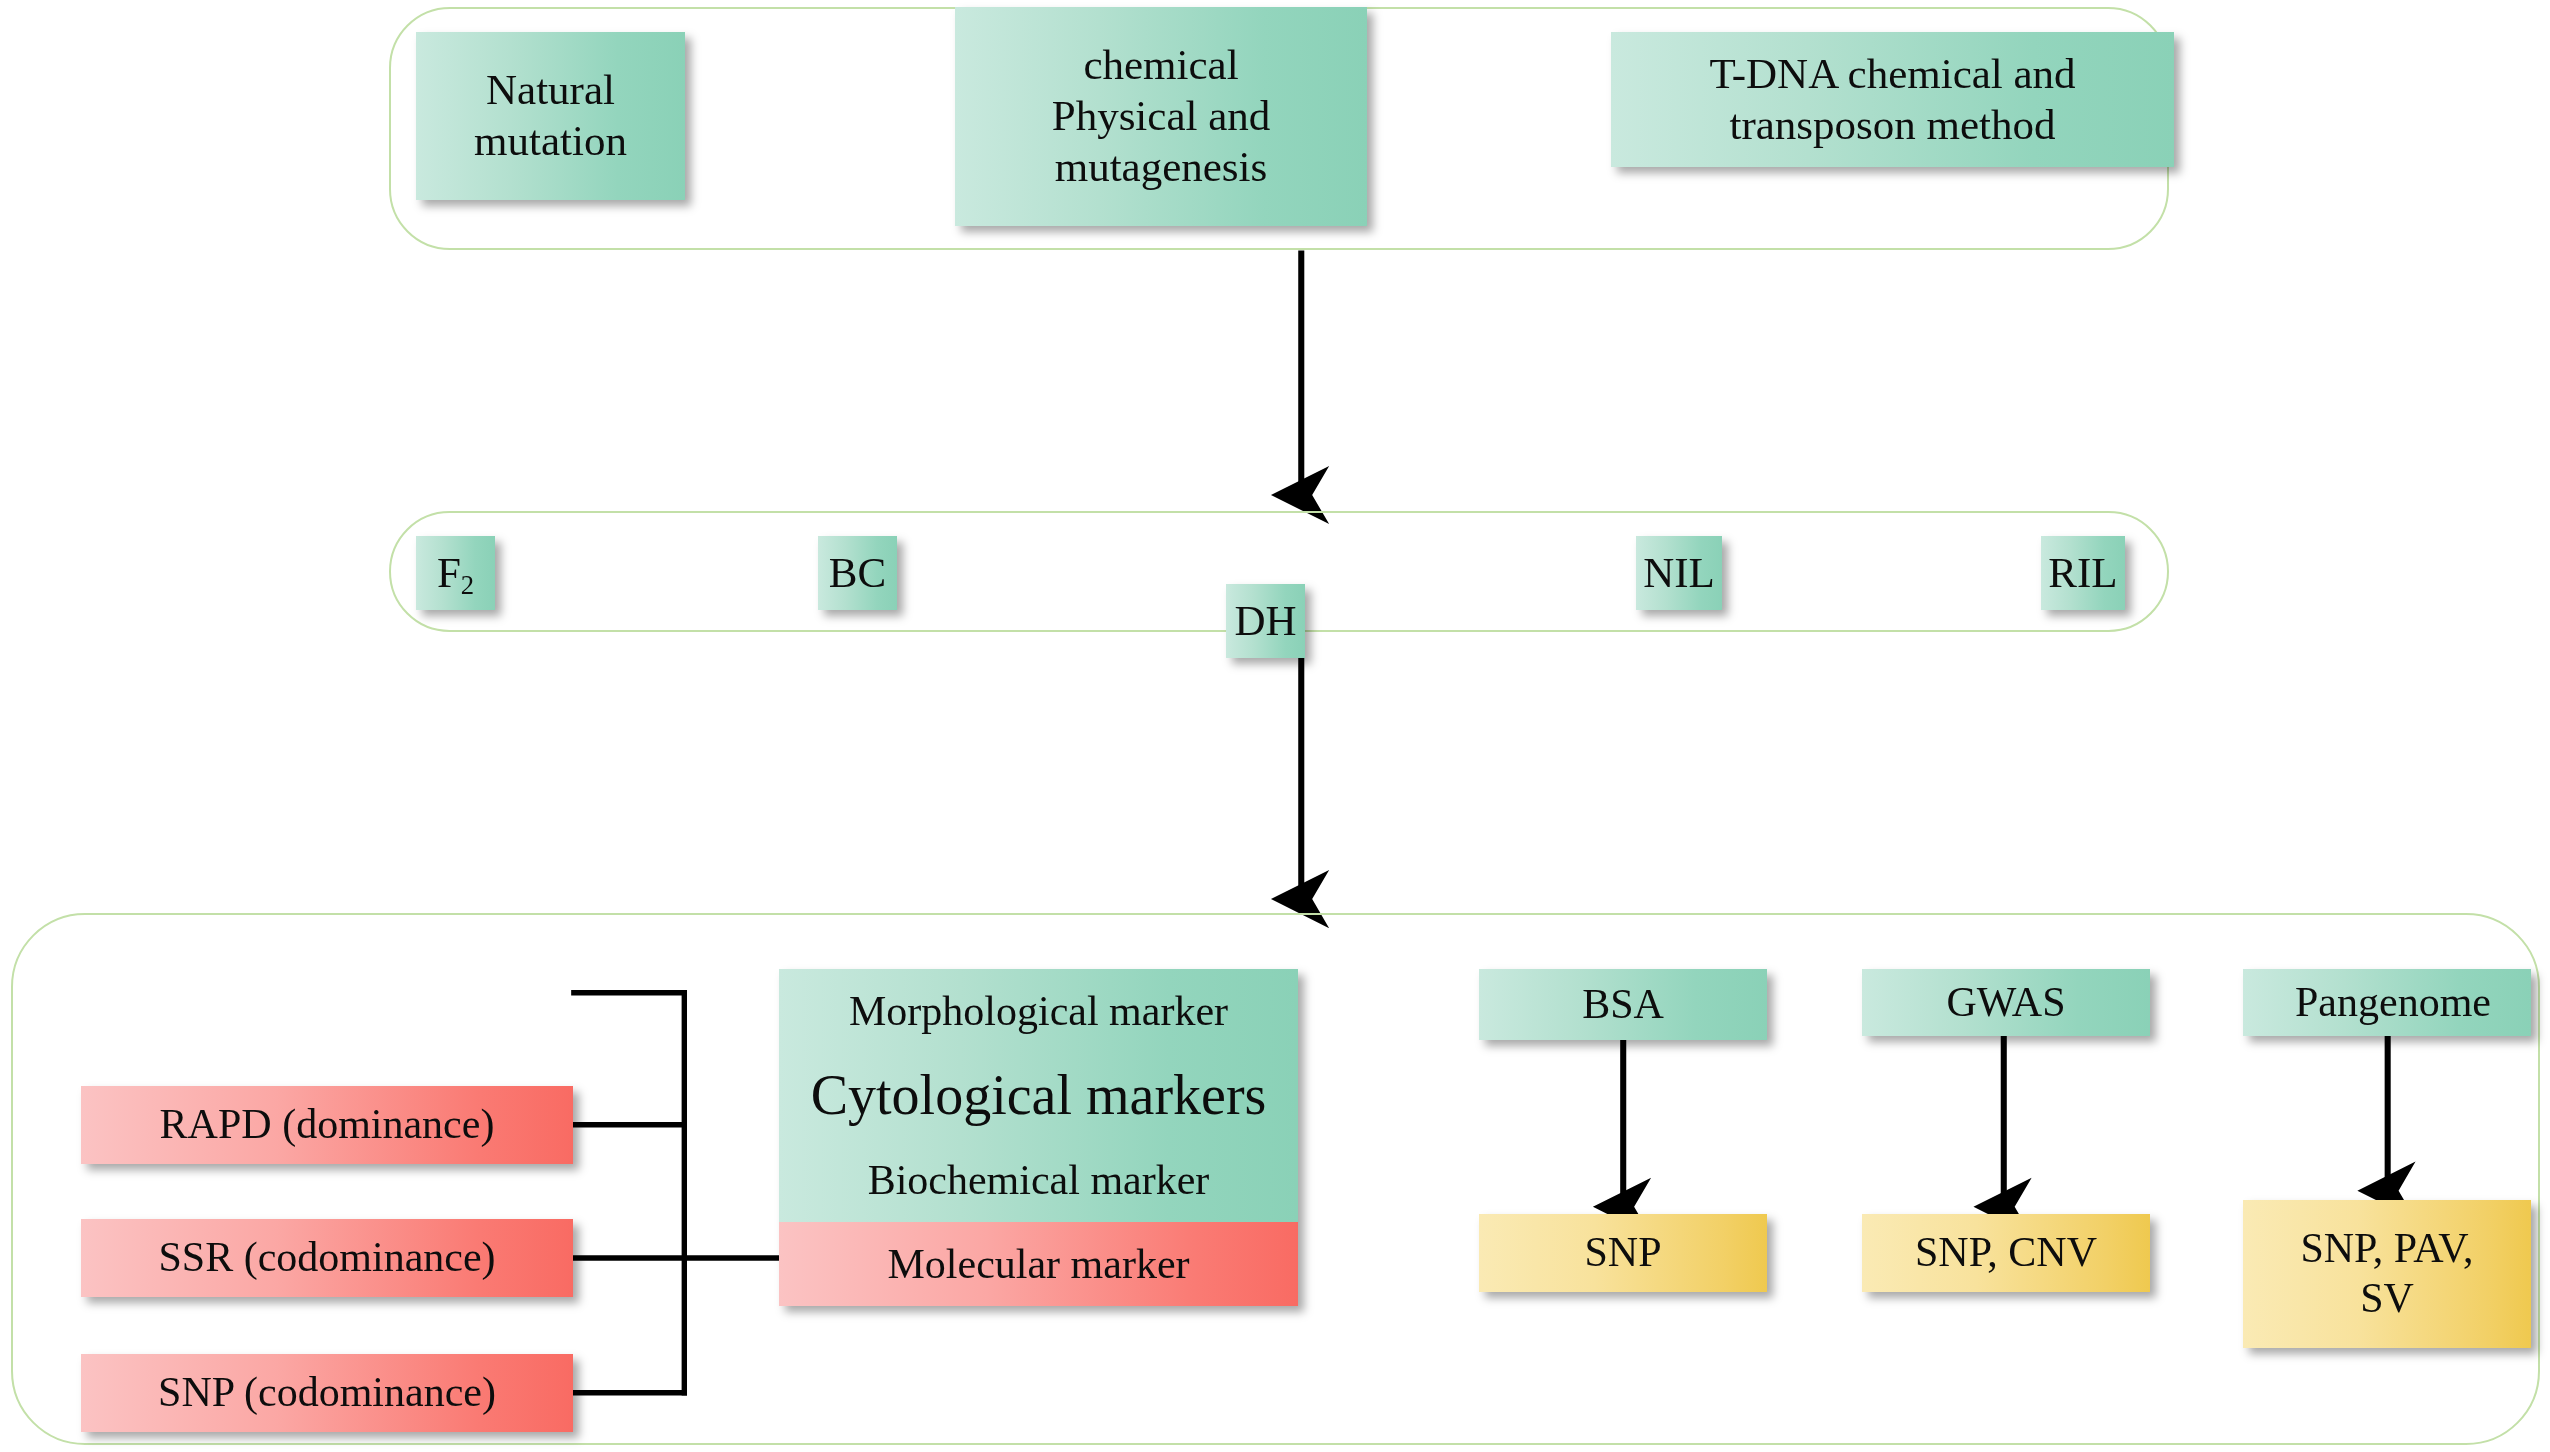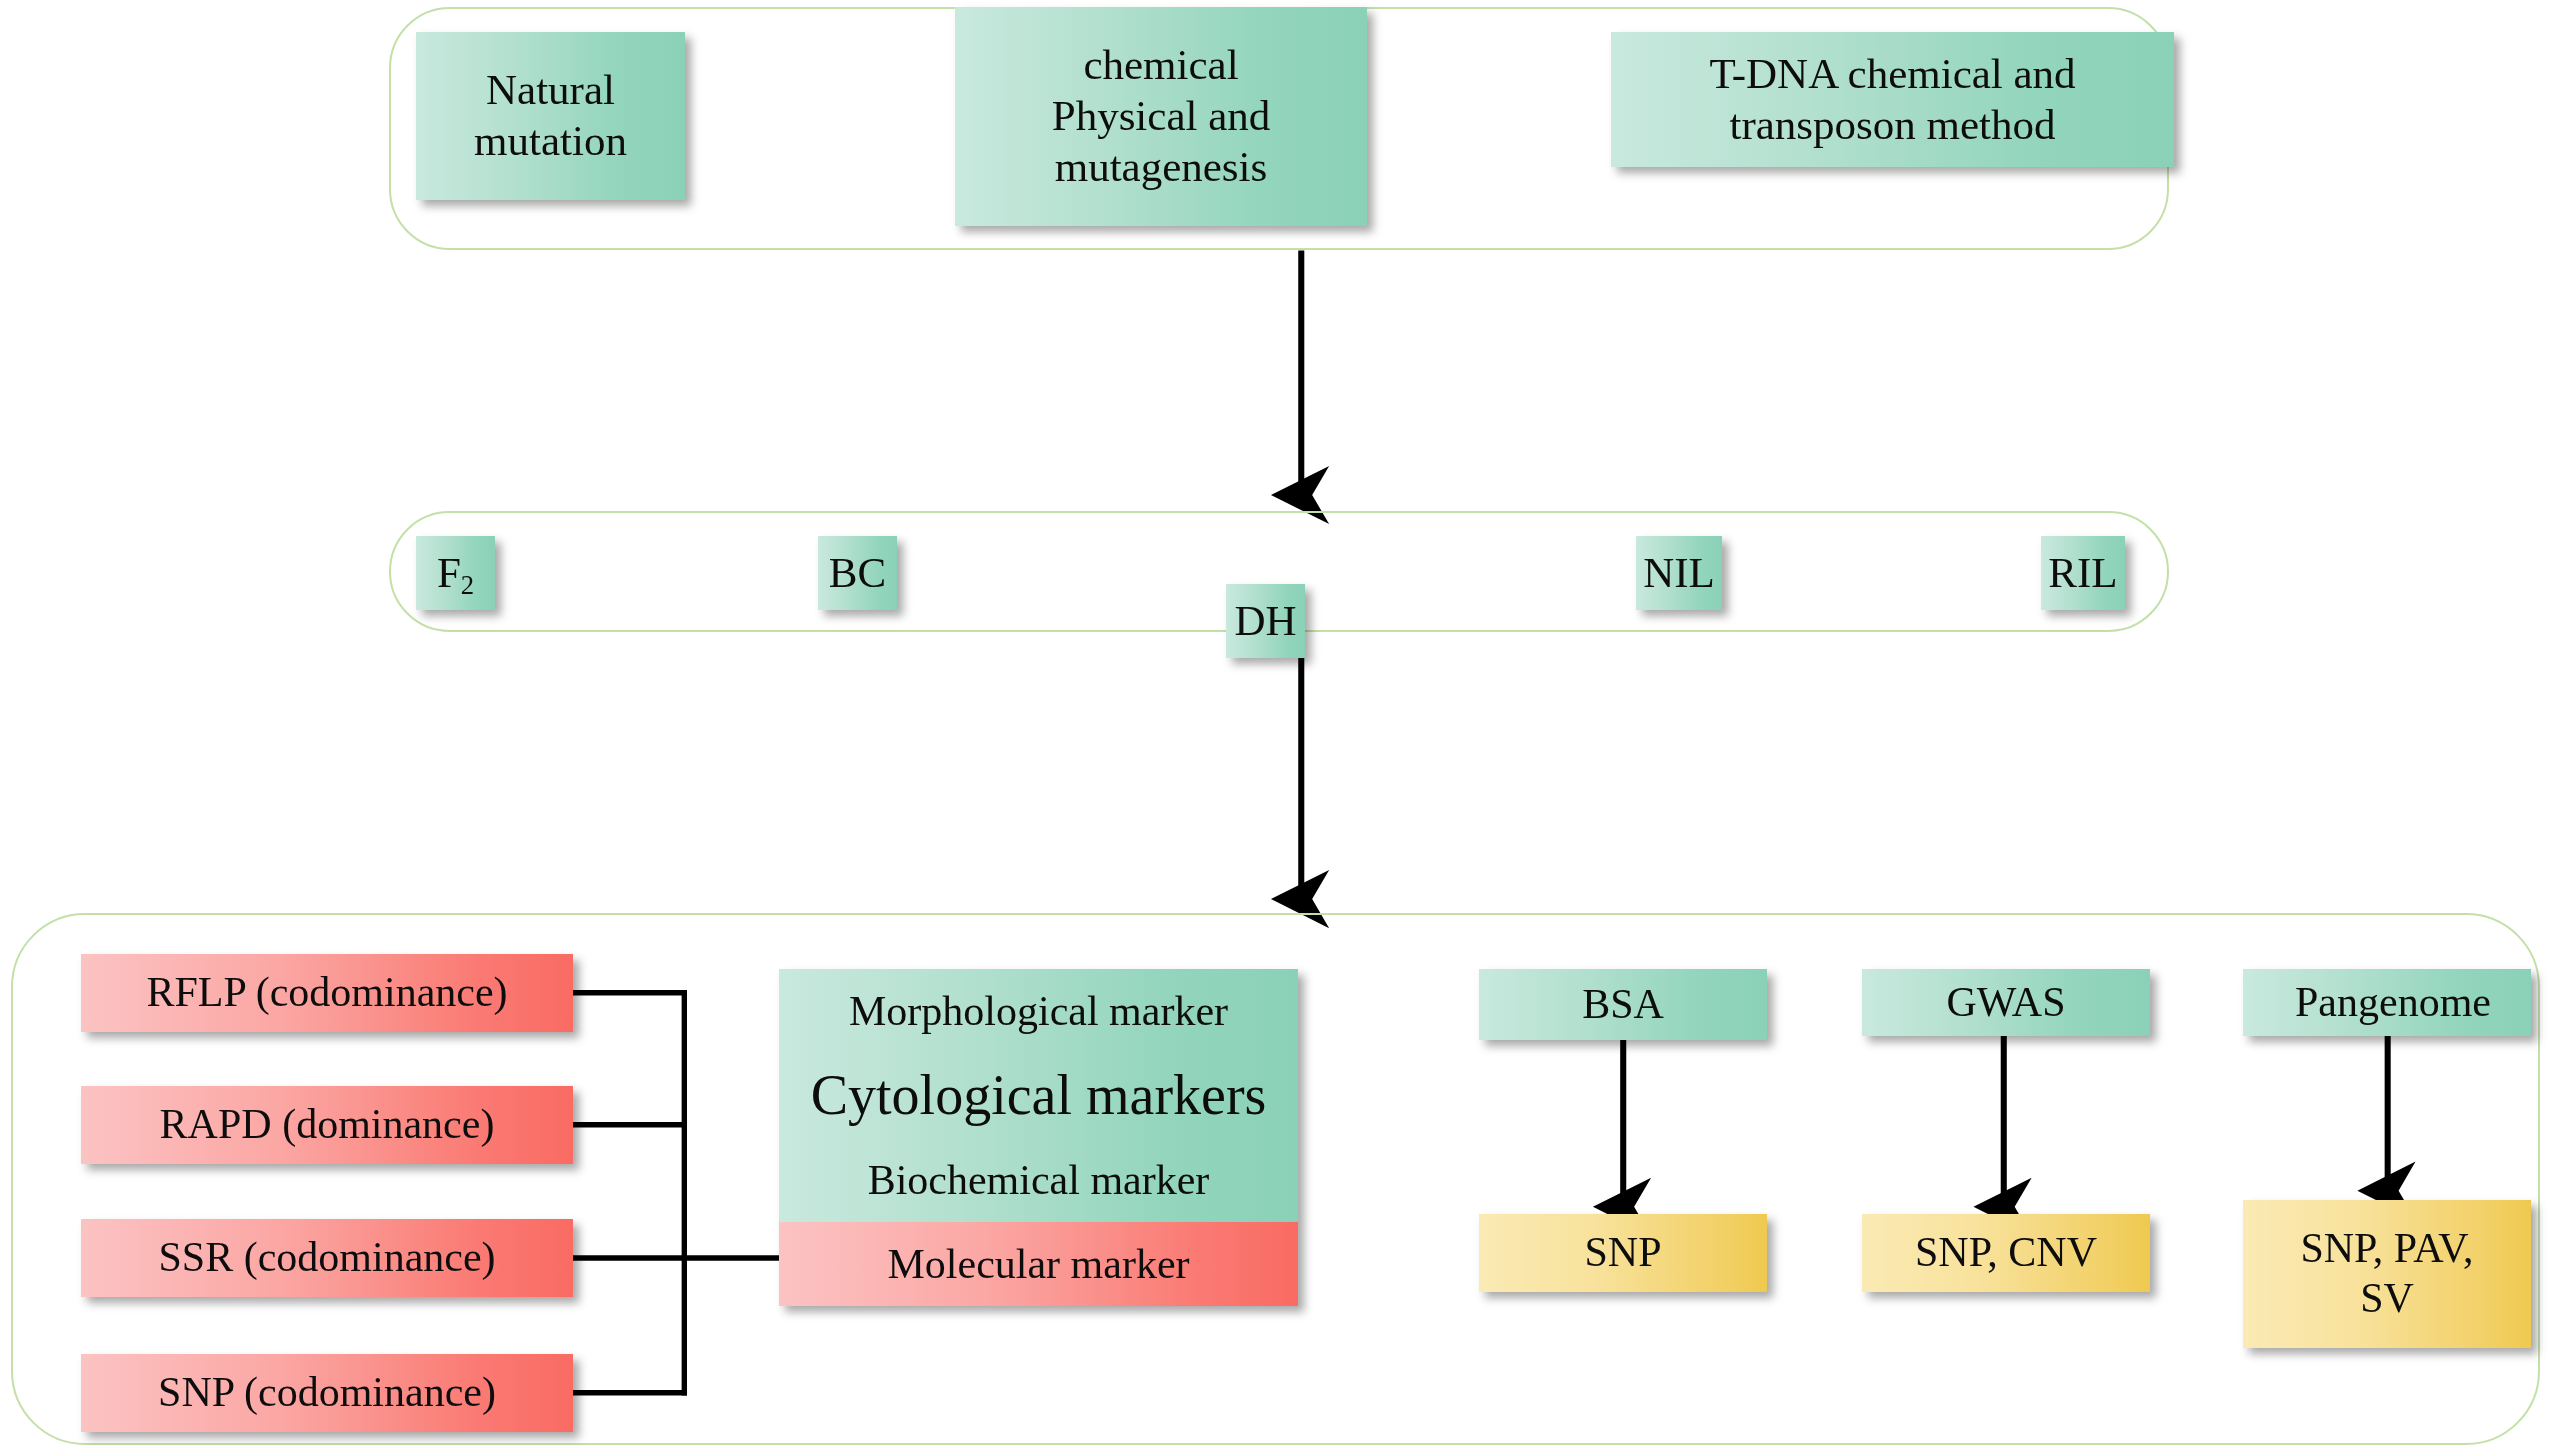--- a/index.html
+++ b/index.html
@@ -154,23 +154,20 @@
   </div>
 
   <div class="node green" style="left:1636px; top:536px; width:86px; height:74px; font-size:43px;">
     <span class="line">NIL</span>
   </div>
 
   <div class="node green" style="left:2041px; top:536px; width:84px; height:74px; font-size:43px;">
     <span class="line">RIL</span>
   </div>
 
-  <div class="node red" style="left:81px; top:954px; width:492px; height:78px; font-size:42px;">
-    <span class="line">RFLP (codominance)</span>
-  </div>
 
   <div class="node red" style="left:81px; top:1086px; width:492px; height:78px; font-size:42px;">
     <span class="line">RAPD (dominance)</span>
   </div>
 
   <div class="node red" style="left:81px; top:1219px; width:492px; height:78px; font-size:42px;">
     <span class="line">SSR (codominance)</span>
   </div>
 
   <div class="node red" style="left:81px; top:1354px; width:492px; height:78px; font-size:42px;">

